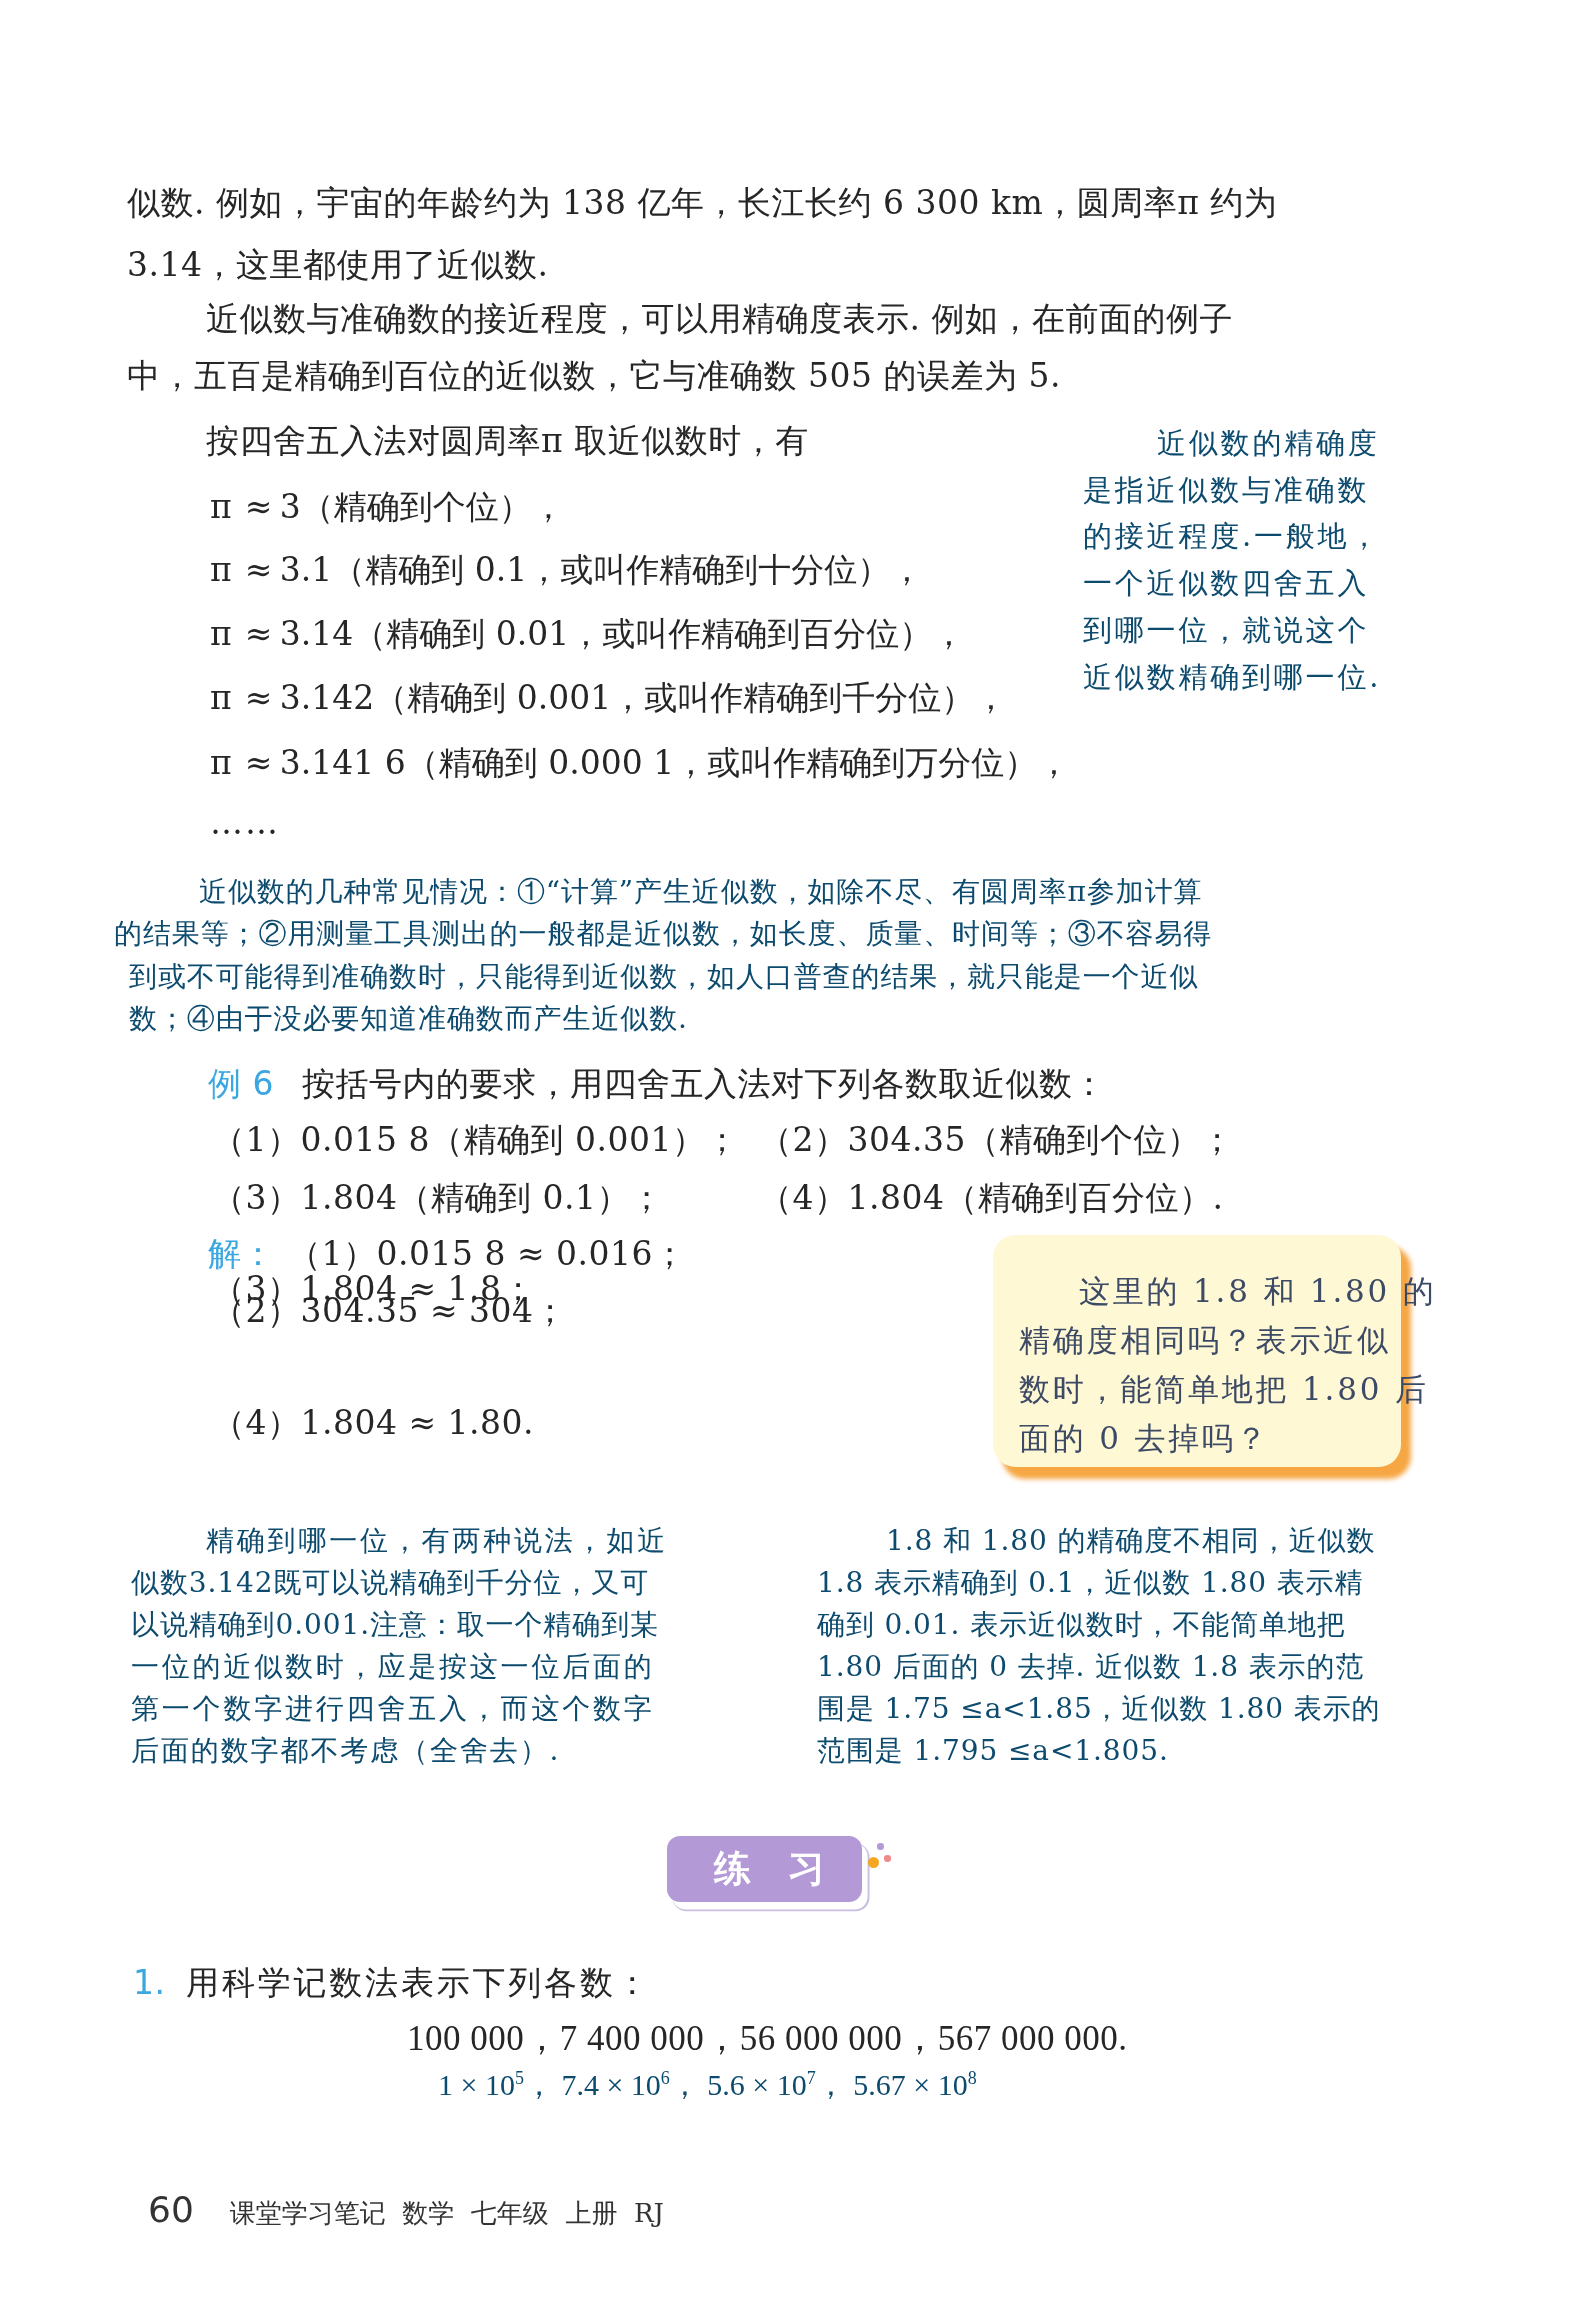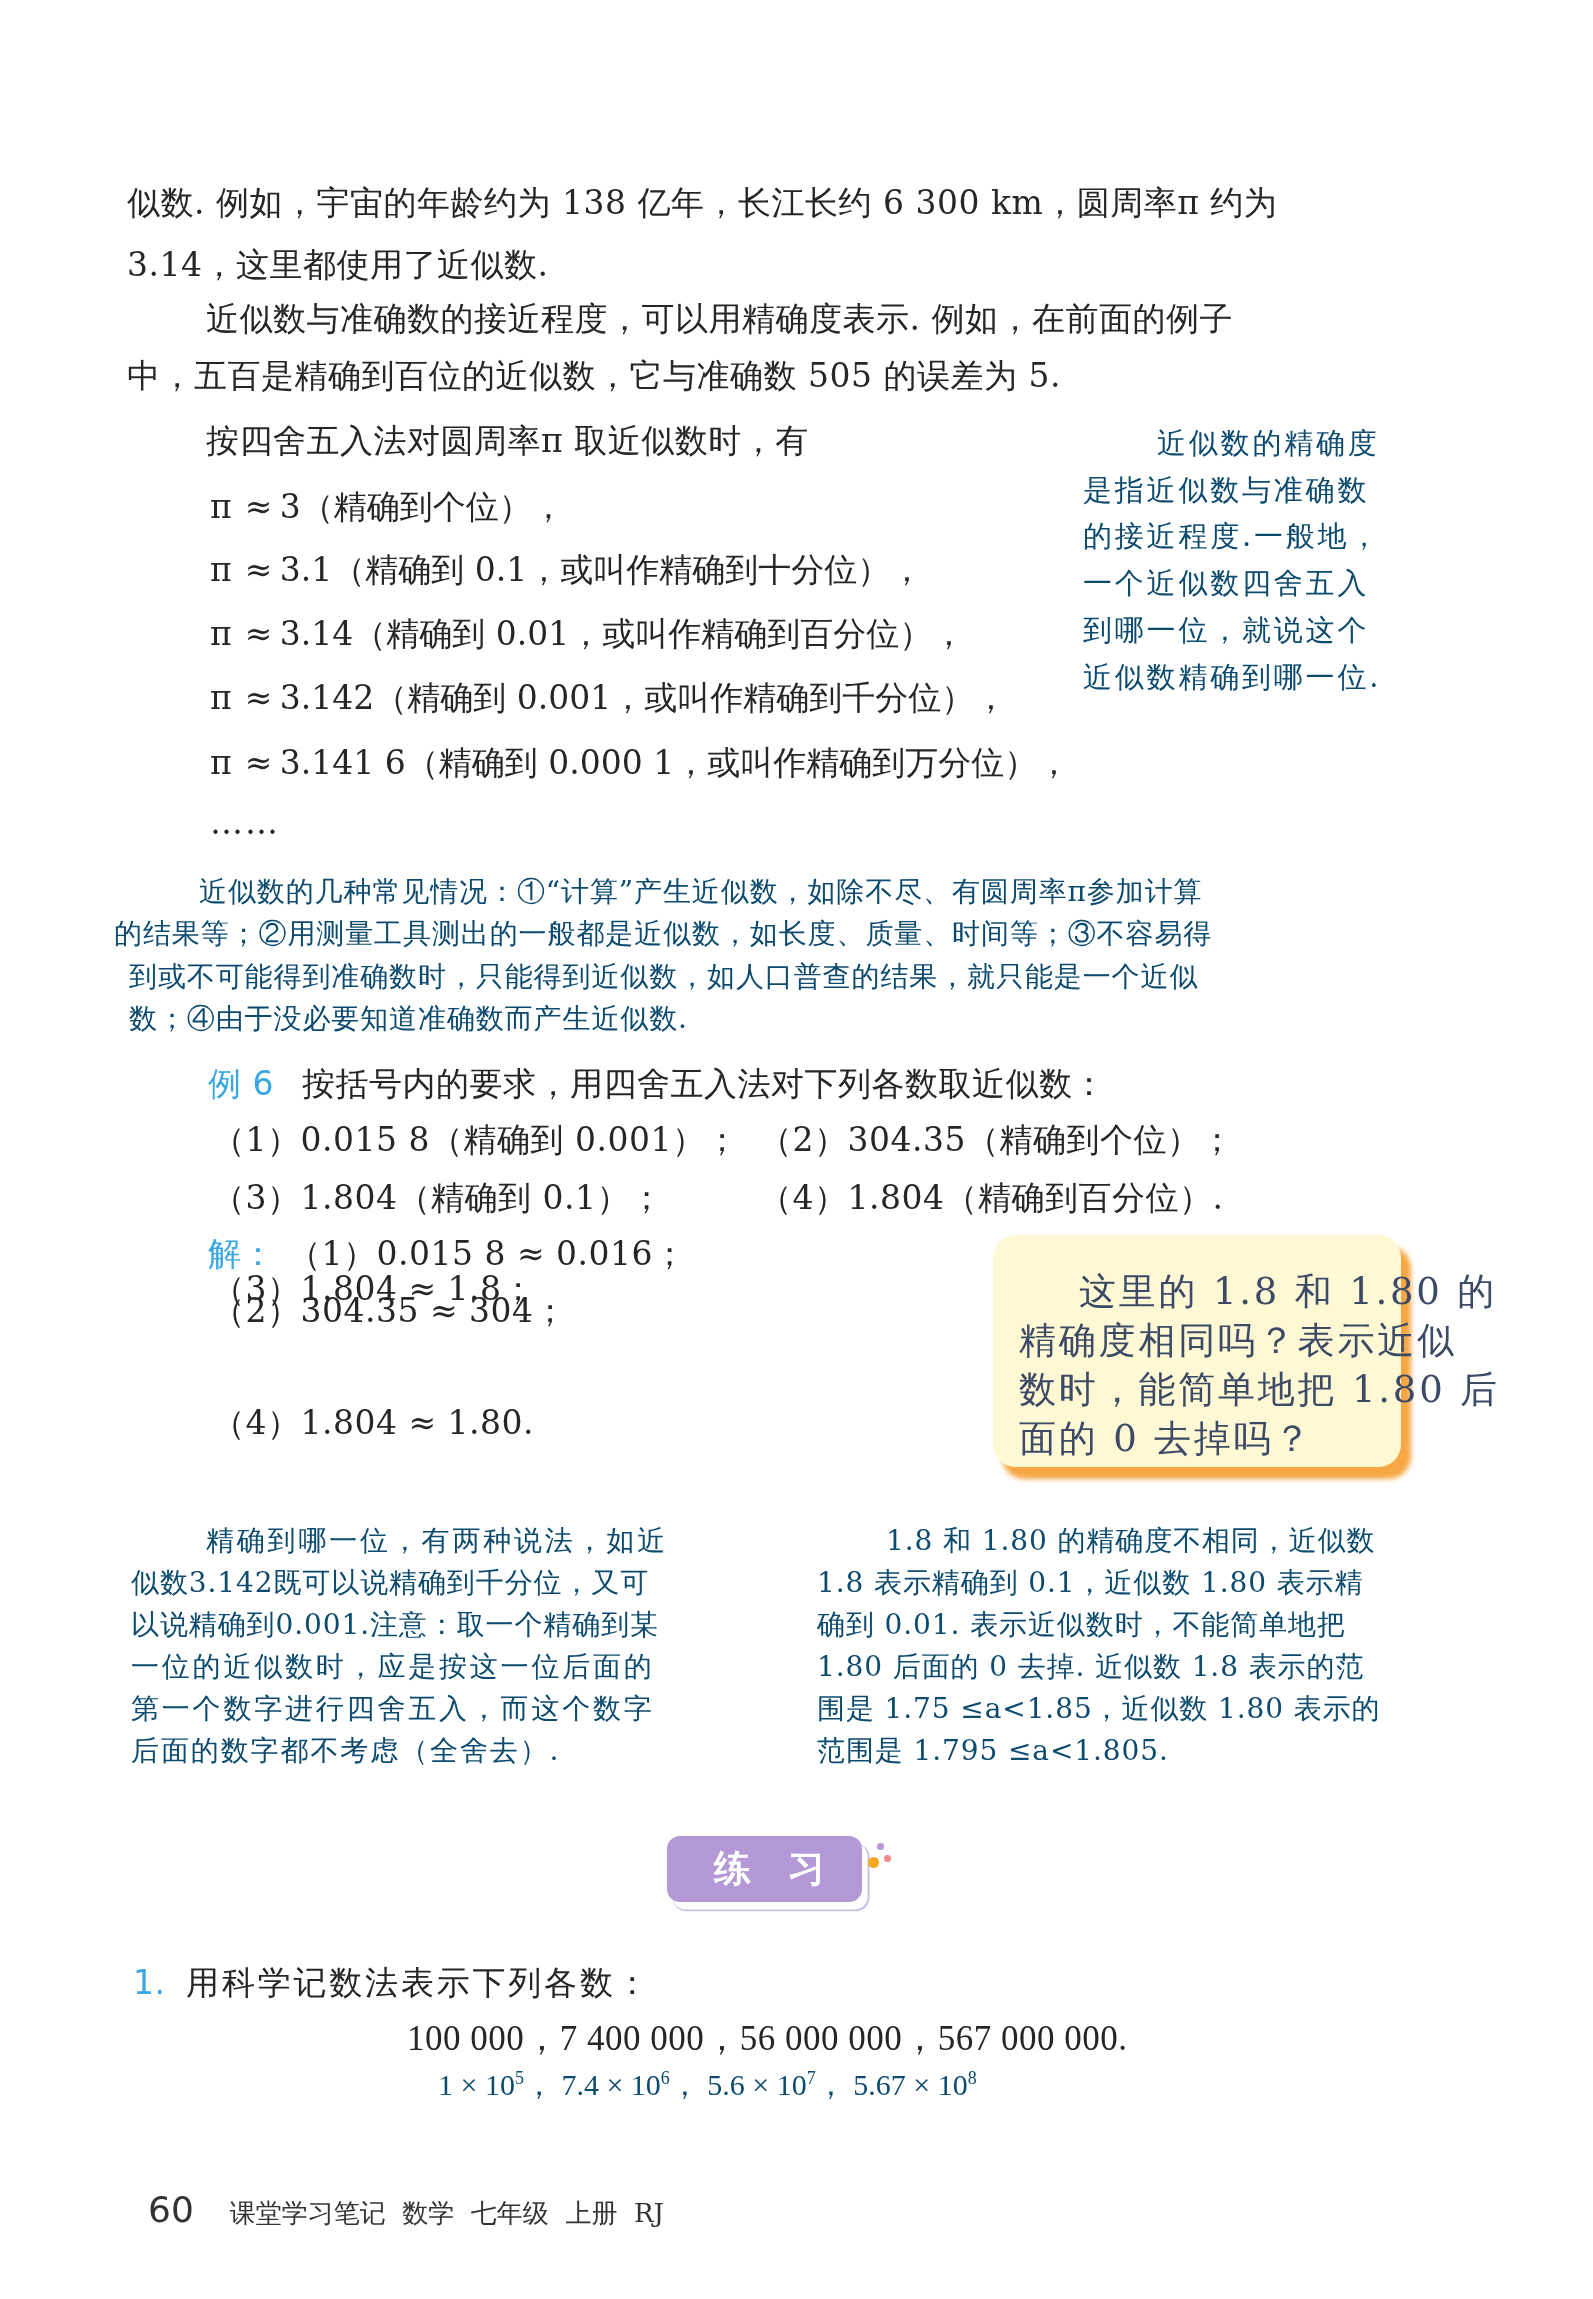--- a/index.html
+++ b/index.html
@@ -13,21 +13,21 @@
   .blue { color: #3aa7e0; font-family: "DejaVu Sans", "Liberation Sans", sans-serif; }
   .pi-line { font-size: 33px; line-height: 54px; color: #262626; }
   .pi { font-style: normal; margin-right: 13px; }
   .approx { margin-right: 7.5px; }
   .tipbox {
     position: absolute; left: 993px; top: 1235px; width: 408px; height: 232px;
     background: #fff8d4; border-radius: 22.5px;
     box-shadow: 9.4px 11.2px 5.6px #f6a744;
     padding: 32px 22.5px 0 26px;
   }
-  .tipbox p { font-size: 37px; line-height: 49px; color: #3c4a66; letter-spacing: 2.8px; white-space: nowrap; }
+  .tipbox p { font-size: 31px; line-height: 49px; color: #3c4a66; letter-spacing: 2.8px; white-space: nowrap; }
   .exercise-badge {
     position: absolute; left: 667px; top: 1836px; width: 195px; height: 66px;
     background: #b39ad6; border-radius: 13px;
     box-shadow: 5.6px 7.5px 0 #ffffff, 6.6px 8.4px 0 0.9px #c9bfe0;
     color: #ffffff; font-family: "DejaVu Sans", "Liberation Sans", sans-serif;
     font-size: 37px; font-weight: bold; line-height: 66px; text-align: right; letter-spacing: 37px;
     padding-left: 28px;
   }
   .dot { position: absolute; border-radius: 50%; }
   sup { font-size: 60%; vertical-align: super; line-height: 0; }

